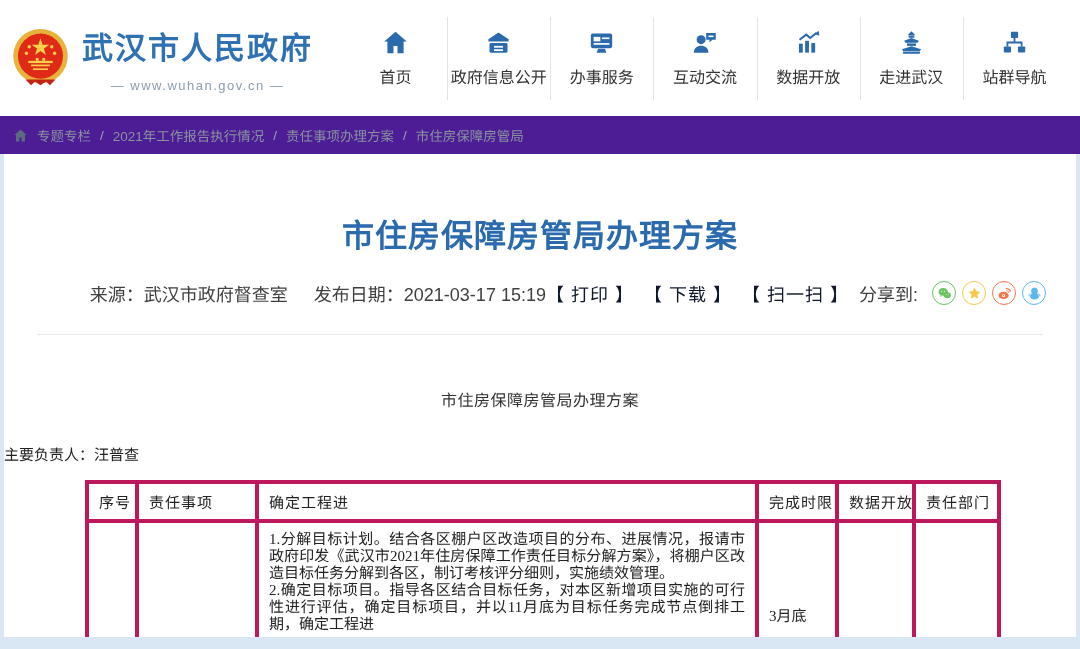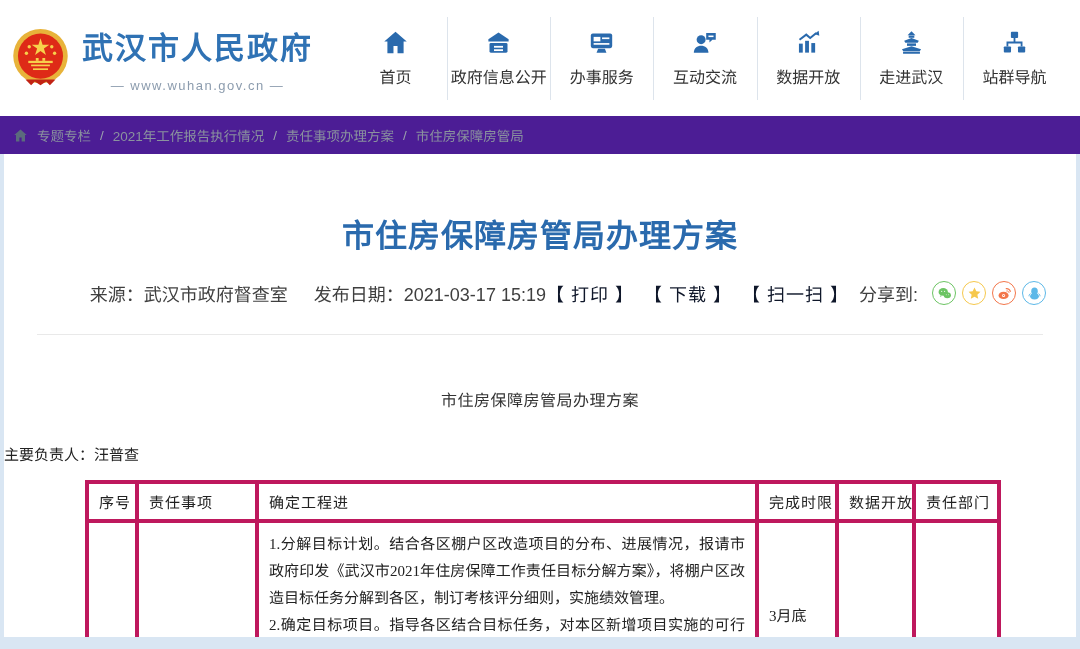--- a/index.html
+++ b/index.html
@@ -86,21 +86,21 @@
     font-family:"Liberation Serif", serif; font-size:15px; color:#222;
     table-layout:fixed;
   }
   .duty-table th, .duty-table td { border:4px solid #be185d; }
   .duty-table th {
     font-weight:400; text-align:left; padding:7px 10px; height:34px;
     white-space:nowrap; letter-spacing:1px;
   }
   .duty-table td { vertical-align:top; padding:8px 10px; height:160px; }
   .cell-content p {
-    line-height:27px; text-align:justify; text-justify:inter-ideograph;
+    line-height:17px; text-align:justify; text-justify:inter-ideograph;
   }
   .cell-deadline .deadline-val { margin-top:72px; line-height:27px; }
 </style>
 </head>
 <body>
 
 <div class="viewport">
 
   <div class="header">
     <div class="logo-block">

